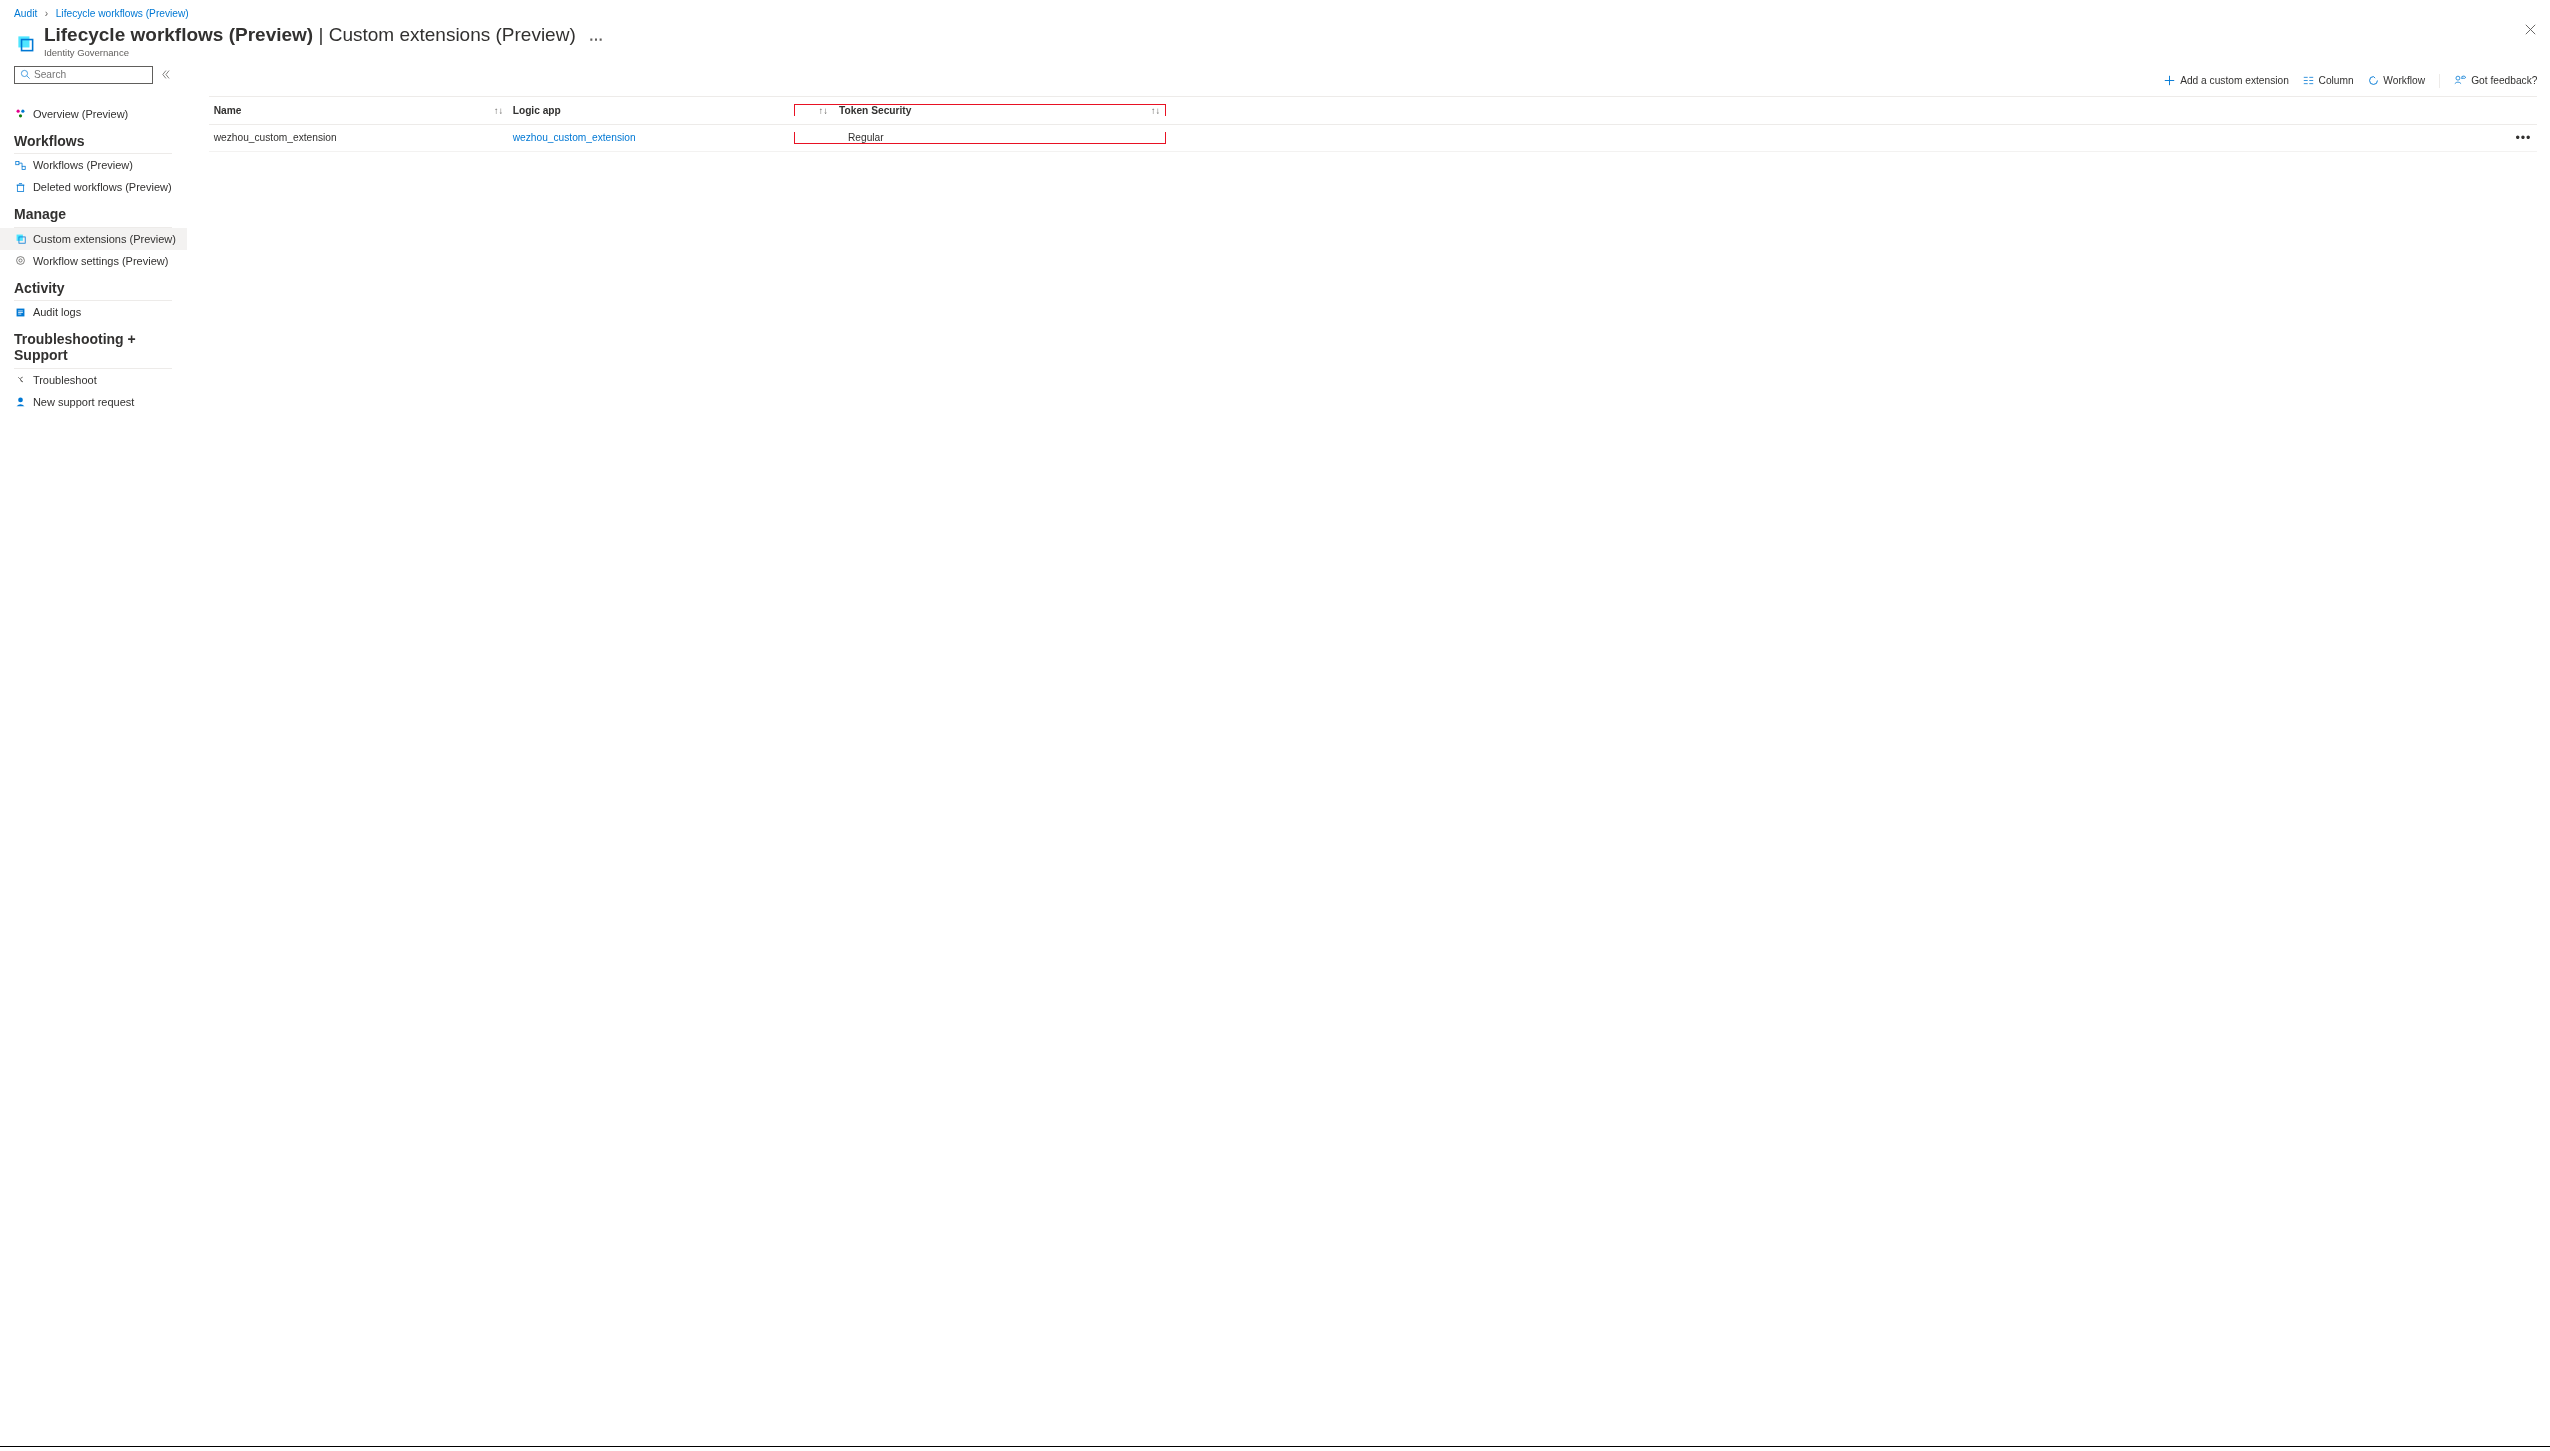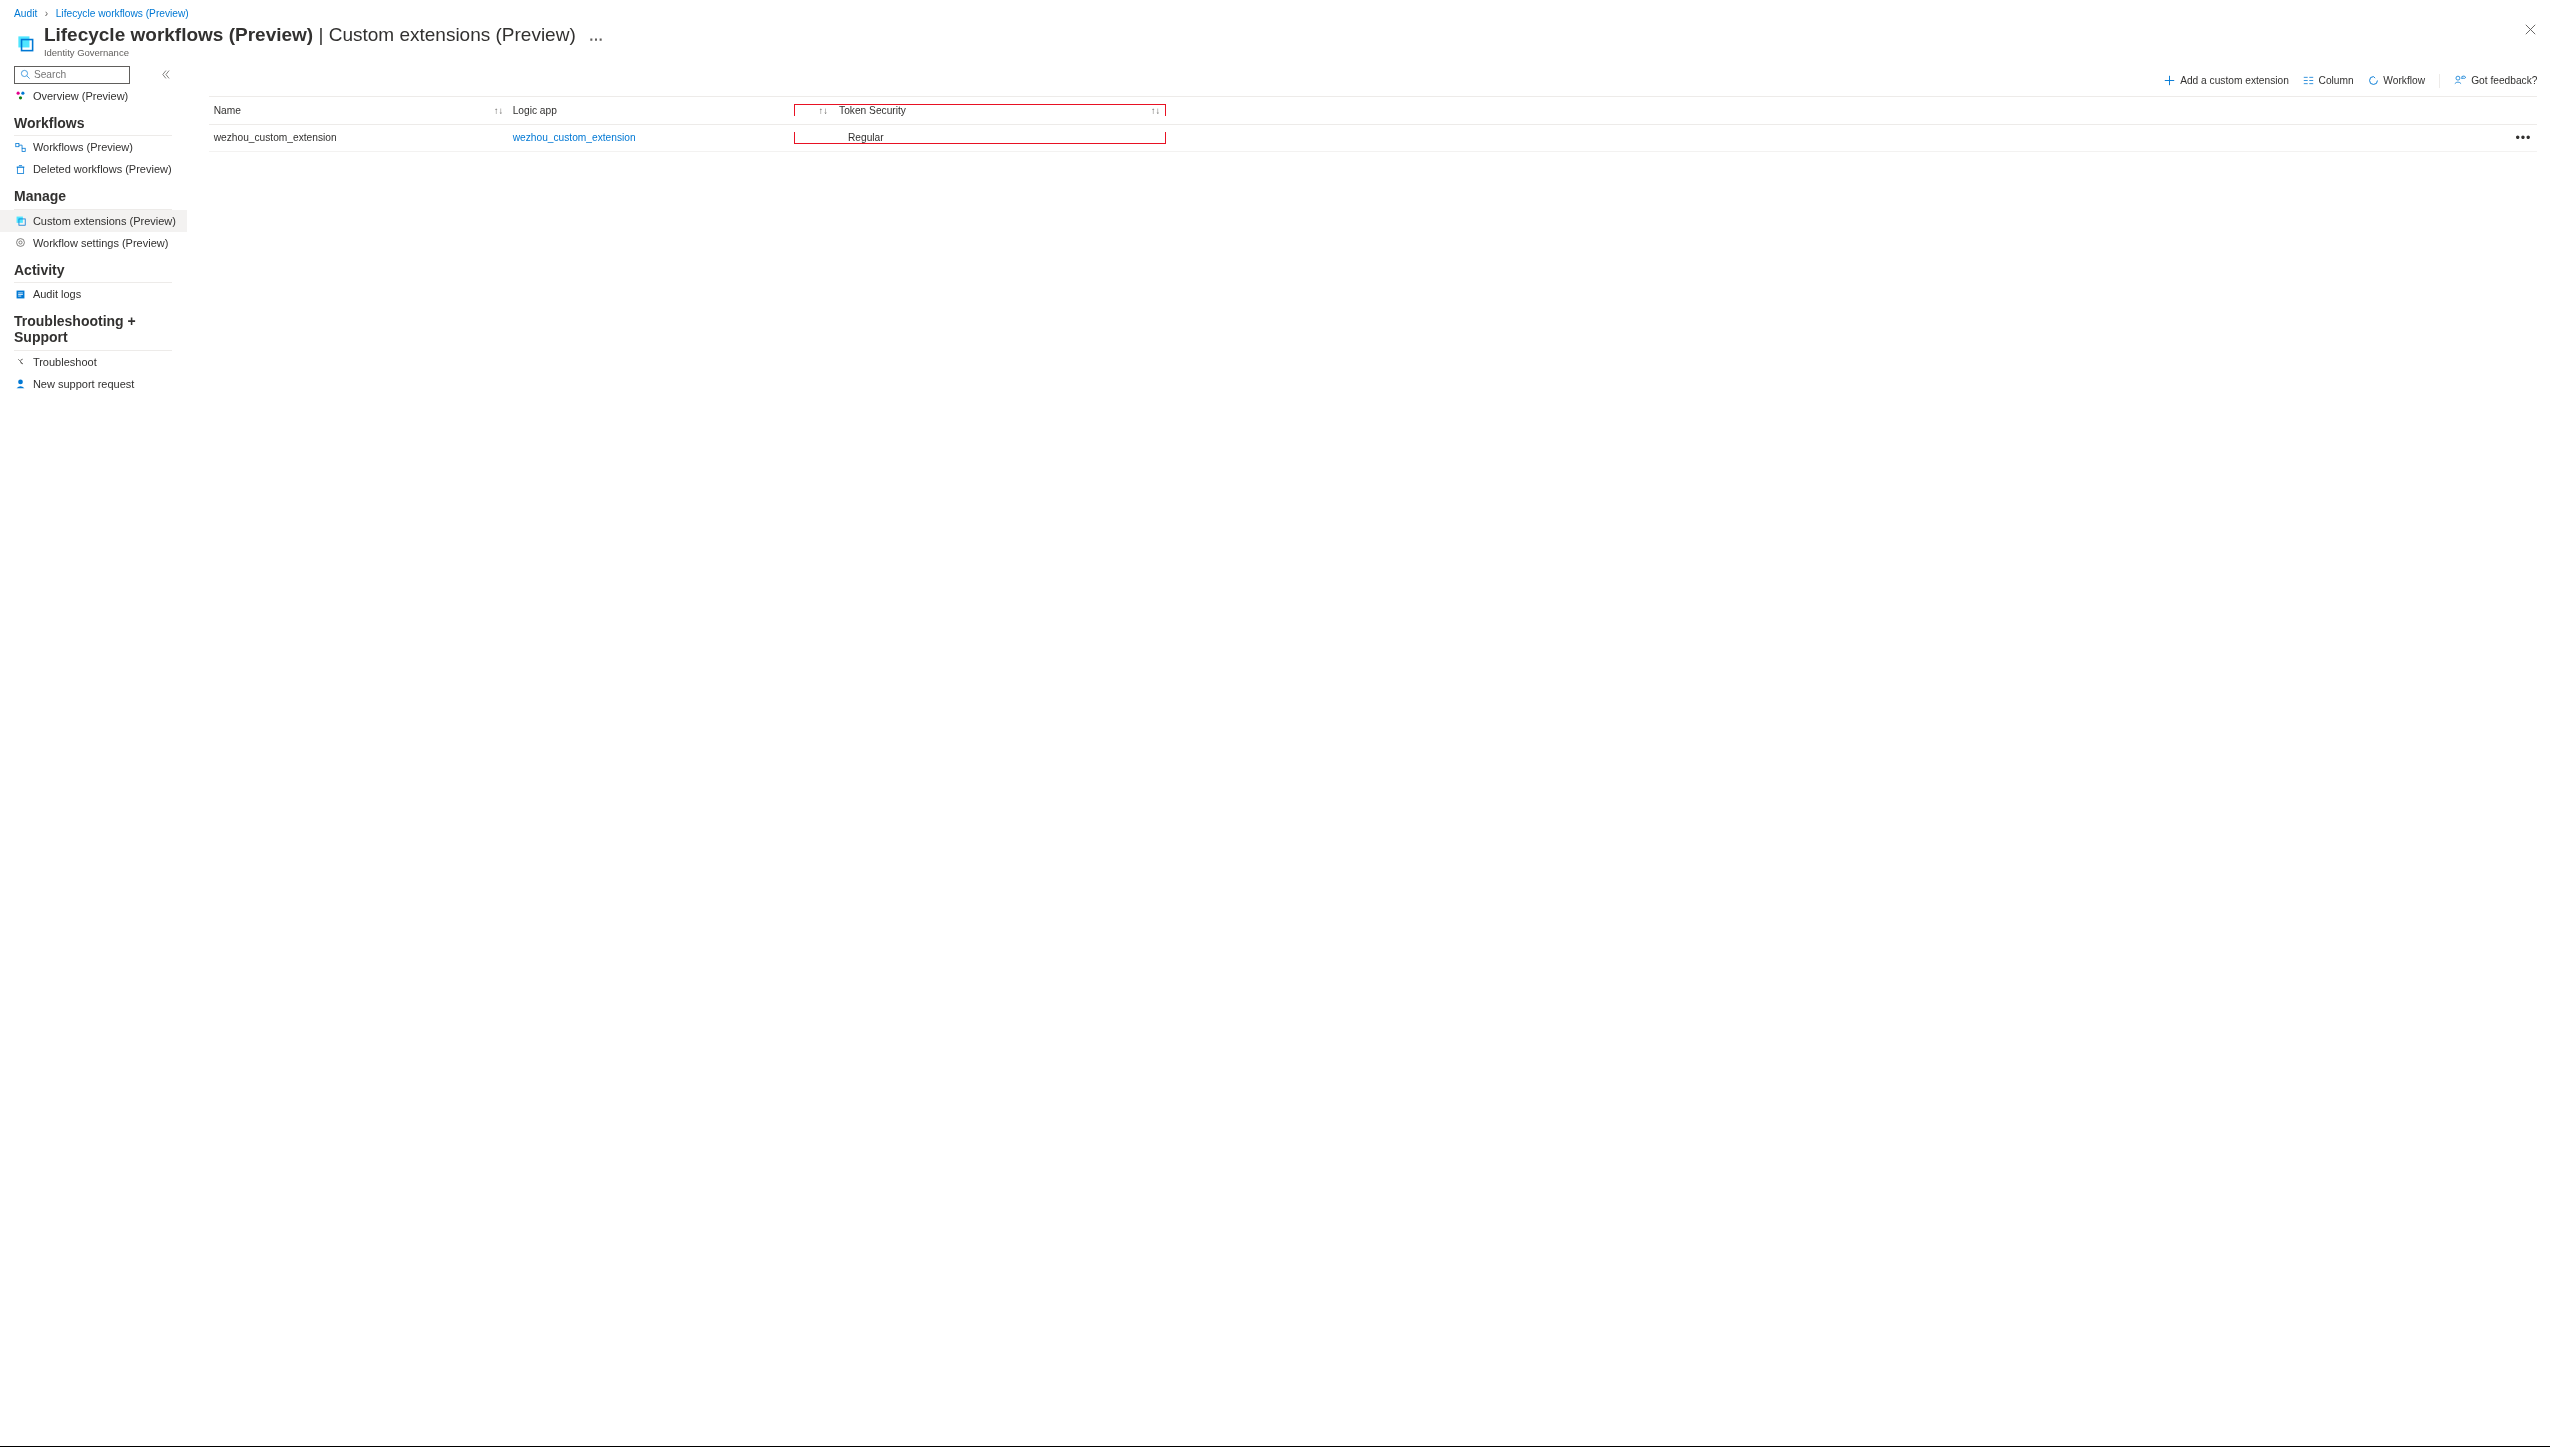--- a/index.html
+++ b/index.html
@@ -12,40 +12,40 @@
 .header { display: flex; align-items: center; padding: 4.7px 14px 7.9px 14px; position: relative; }
 .header-icon { width: 22px; height: 22px; margin-right: 7.9px; margin-top: 4.7px; display:flex; align-items:center; justify-content:center;}
 .header-title { font-size: 19px; font-weight: 600; color: #323130; }
 .header-sub { font-size: 9.5px; color: #605e5c; margin-top: 1.6px; }
 .header-more { display:inline-block; margin-left:7.9px; color:#605e5c; cursor:pointer; font-size:14px; line-height:1; position:relative; top:3.2px;}
 .header-close { position: absolute; right: 14px; top: 4.7px; cursor: pointer; color:#605e5c; font-size:12.6px;}
 
 .content-wrap { display: flex; }
 
 .sidebar { width: 187px; min-width:187px; padding: 0 0 0 14px; position: relative; }
-.search-box { display:flex; align-items:center; border: 0.8px solid #605e5c; padding: 2.4px 4.7px; width: 116px; font-size: 10.2px; color:#605e5c; margin-bottom:1px;}
+.search-box { display:flex; align-items:center; border: 0.8px solid #605e5c; padding: 2.4px 4.7px; width: 139px; font-size: 10.2px; color:#605e5c; margin-bottom:19px;}
 .search-box svg { margin-right:3.2px; flex-shrink:0;}
 .search-box input { border:none; outline:none; flex:1; font-size:10.2px; background:transparent;}
 .collapse-btn { position:absolute; left:162px; top:3.2px; cursor:pointer; color:#605e5c;}
 
 .nav-item { display:flex; align-items:center; padding: 4.7px 0 4.7px 0; font-size: 11px; cursor:pointer; gap:6.3px;}
 .nav-item.selected { background:#f3f2f1; margin-left:-14px; padding-left:14px; }
 .nav-icon { width:12.6px; height:12.6px; display:flex; align-items:center; justify-content:center; flex-shrink:0;}
 .nav-section { font-size: 14px; font-weight:700; color:#323130; padding: 7.9px 0 4.7px 0; border-bottom:0.8px solid #edebe9; width:158px;}
 
 .main { flex: 1; padding: 0 12.6px 0 22px; }
 
 .toolbar { display:flex; align-items:center; gap:14px; padding: 7.9px 0; border-bottom:0.8px solid #edebe9;justify-content:flex-end;}
 .toolbar-btn { display:flex; align-items:center; gap:4.7px; font-size:10.2px; color:#323130; cursor:pointer;}
 .toolbar-btn svg, .toolbar-btn .ticon { color:#0078d4;}
 .toolbar-sep { width:0.8px; height:14px; background:#edebe9;}
 
 .table { width:100%; }
 .thead { display:flex; align-items:center; border-bottom:0.8px solid #edebe9; height:28px;}
-.th { display:flex; align-items:center; justify-content:space-between; font-weight:400; font-size:10.2px; padding:0 4.7px;}
+.th { display:flex; align-items:center; justify-content:space-between; font-weight:700; font-size:10.2px; padding:0 4.7px;}
 .trow { display:flex; align-items:center; border-bottom:0.8px solid #f3f2f1; height:27px;}
 .td { padding:0 4.7px; font-size:10.2px;}
 .link { color:#0078d4; cursor:pointer;}
 .sort-icon { color:#605e5c; font-size:9.5px;}
 
 .col-name { width: 299px; }
 .col-logic { width: 266px; }
 .col-token { width: 372px; margin-left: 20px; }
 .col-actions { flex:1; display:flex; justify-content:flex-end; padding-right:6.3px;}
 

